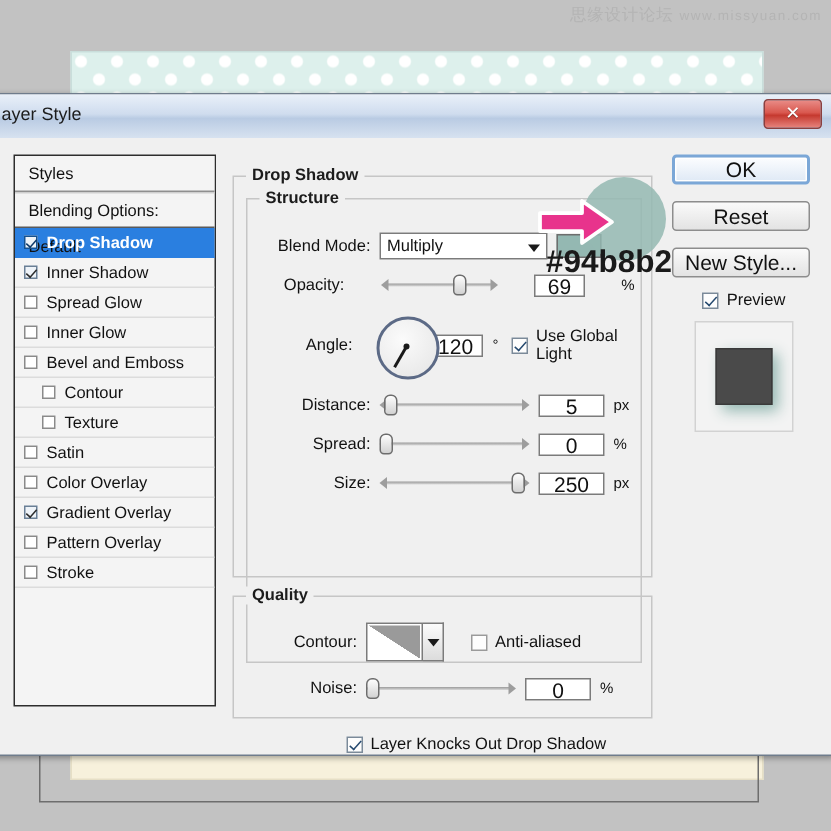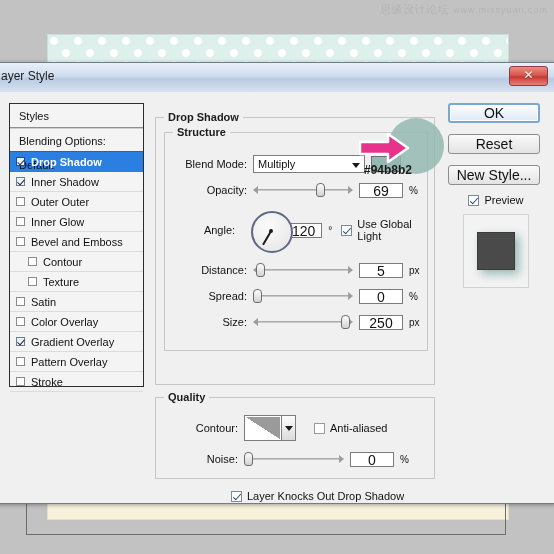--- a/index.html
+++ b/index.html
@@ -53,21 +53,21 @@
     position:absolute;right:7px;top:3px;width:37px;height:18px;
     border-radius:3px;border:1px solid #8a4040;
     background:linear-gradient(180deg,#e98b86 0%,#d9584f 45%,#c5392f 55%,#e6837c 100%);
     color:#fff;font-size:12px;font-weight:bold;text-align:center;line-height:17px;
     text-shadow:0 1px 0 rgba(0,0,0,.4);cursor:pointer;
   }
   #dlg-body{position:absolute;left:0;top:29px;width:562px;height:410px;background:#f0f0f0;}
 
   
   #styles-panel{
-    position:absolute;left:16px;top:11px;width:135px;height:284px;
+    position:absolute;left:16px;top:11px;width:135px;height:368px;
     background:#f4f4f4;border:1px solid #2d2d2d;box-sizing:border-box;
   }
   .sl-head{
     height:24px;line-height:24px;padding-left:9px;font-size:11px;color:#111;
     background:#f4f4f4;border-bottom:1px solid #8f8f8f;box-sizing:border-box;
   }
   .sl-head.second{border-bottom:1px solid #5a5a5a;border-top:1px solid #cfcfcf;}
   .sl-item{
     height:20px;line-height:20px;font-size:11px;color:#111;
     border-bottom:1px solid #dcdcdc;padding-left:6px;display:flex;align-items:center;
@@ -92,21 +92,21 @@
     position:absolute;left:162px;top:11px;width:280px;height:388px;
   }
   .grp{
     position:absolute;border:1px solid #c6c6c6;box-sizing:border-box;background:transparent;
   }
   .grp-title{
     position:absolute;top:-7px;left:8px;background:#f0f0f0;padding:0 4px;
     font-size:11px;font-weight:bold;color:#1c1c1c;
   }
   #grp-ds{left:0;top:14px;width:280px;height:268px;}
-  #grp-struct{left:8px;top:14px;width:264px;height:219px;}
+  #grp-struct{left:8px;top:14px;width:264px;height:310px;}
   #grp-quality{left:0;top:294px;width:280px;height:82px;}
 
   .row{position:absolute;height:18px;display:flex;align-items:center;}
   .lbl{font-size:11px;color:#111;text-align:right;}
 
   .num{
     height:15px;border:1px solid #7b7b7b;background:#fff;font-size:14px;color:#111;
     text-align:center;line-height:15px;box-sizing:border-box;
   }
   .unit{font-size:10px;color:#111;}
@@ -207,21 +207,21 @@
     box-shadow:4px 4px 9px rgba(148,184,178,.95);
   }
 
   
   #anno-circle{
     position:absolute;left:388px;top:118px;width:56px;height:56px;border-radius:50%;
     background:#94b8b2;opacity:.85;
   }
   #anno-arrow{position:absolute;left:356px;top:130px;width:54px;height:36px;}
   #anno-label{
-    position:absolute;left:364px;top:163px;font-size:12px;font-weight:bold;color:#1a1a1a;
+    position:absolute;left:364px;top:163px;font-size:21px;font-weight:bold;color:#1a1a1a;
     font-family:"Liberation Sans",sans-serif;
   }
 </style>
 </head>
 <body>
 
 <div id="doc-bg">
   <div id="watermark">
     <span>思缘设计论坛</span><span class="wm-en">www.missyuan.com</span>
   </div>
@@ -246,21 +246,21 @@
           <div class="sl-item sel">
             <span class="cb on"></span>
             <span>Drop Shadow</span>
           </div>
           <div class="sl-item">
             <span class="cb on"></span>
             <span>Inner Shadow</span>
           </div>
           <div class="sl-item">
             <span class="cb"></span>
-            <span>Outer Outer</span>
+            <span>Spread Glow</span>
           </div>
           <div class="sl-item">
             <span class="cb"></span>
             <span>Inner Glow</span>
           </div>
           <div class="sl-item">
             <span class="cb"></span>
             <span>Bevel and Emboss</span>
           </div>
           <div class="sl-item indent">
@@ -305,21 +305,21 @@
 
           <div class="row" style="left:8px;top:22px;width:250px;">
             <span class="lbl" style="width:74px;">Blend Mode:</span>
             <div class="combo" style="width:112px;margin-left:6px;">
               <span>Multiply</span>
               <span class="arrow"></span>
             </div>
             <div class="swatch" id="shadow-swatch" style="margin-left: 6px; background: rgb(148, 184, 178);"></div>
           </div>
 
-          <div class="row" style="left:8px;top:48px;width:250px;">
+          <div class="row" style="left:8px;top:48px;width:250px;gap:18px;">
             <span class="lbl" style="width:74px;">Opacity:</span>
             <div class="slider" id="sl-opacity" style="width:92px;margin-left:10px;">
               <div class="track"></div>
               <div class="thumb" style="left: 69%;"></div>
             </div>
             <div class="num" style="width:44px;margin-left:10px;">69</div>
             <span class="unit" style="margin-left:6px;">%</span>
           </div>
 
           <div class="row" style="left:8px;top:74px;width:250px;height:46px;">

